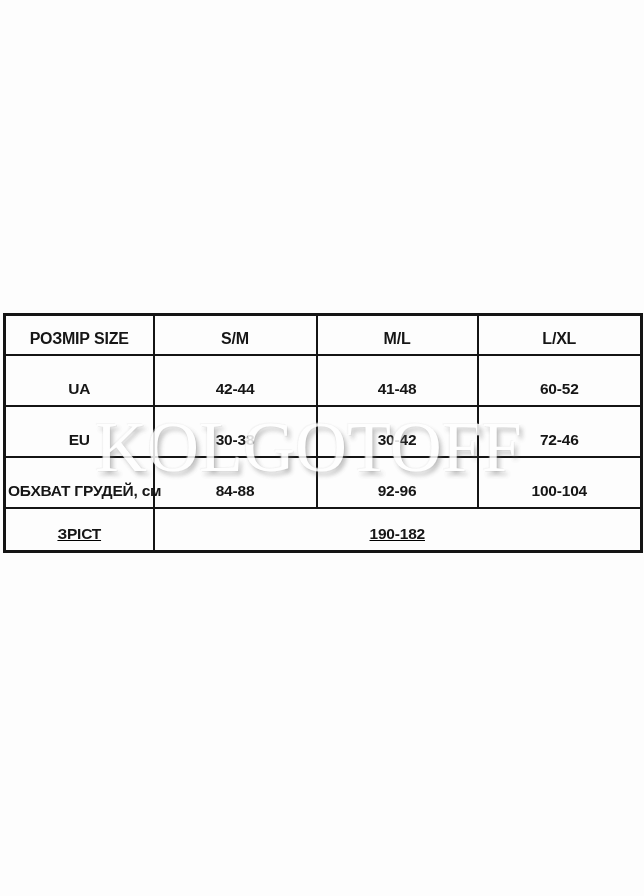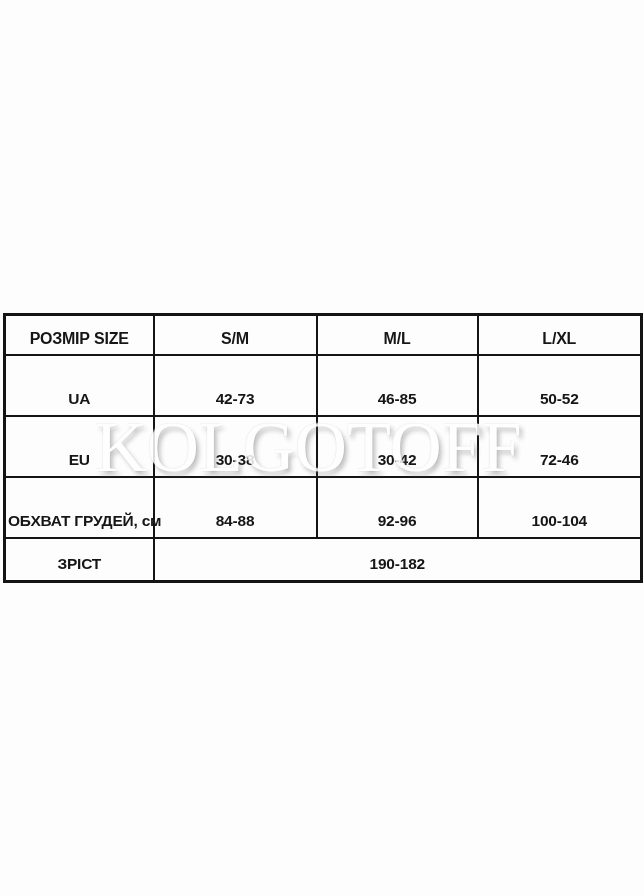--- a/index.html
+++ b/index.html
@@ -37,22 +37,22 @@
     font-weight: 700;
     font-size: 15.5px;
     letter-spacing: -0.2px;
     color: var(--text-color);
     white-space: nowrap;
     overflow: visible;
     margin-left: 41px;
   }
   tr.r-header { height: 40px; }
   tr.r-header td { padding-bottom: 6px; font-size: 16px; }
-  tr.r-body { height: 61px; }
-  tr.r-footer { height: 44px; }
+  tr.r-body { height: 51px; }
+  tr.r-footer { height: 44px; text-decoration: underline; }
 
   col.c1 { width: 149px; }
   col.c2 { width: 163px; }
   col.c3 { width: 161px; }
   col.c4 { width: 164px; }
 
   .watermark {
     position: absolute;
     left: 95px;
     top: 411px;
@@ -87,23 +87,23 @@
     <tbody>
       <tr class="r-header">
         <td>РОЗМІР SIZE</td>
         <td>S/M</td>
         <td>M/L</td>
         <td>L/XL</td>
       </tr>
 
       <tr class="r-body">
         <td>UA</td>
-        <td>42-73</td>
-        <td>46-85</td>
-        <td>50-52</td>
+        <td>42-44</td>
+        <td>41-48</td>
+        <td>60-52</td>
       </tr>
 
       <tr class="r-body">
         <td>EU</td>
         <td>30-38</td>
         <td>30-42</td>
         <td>72-46</td>
       </tr>
 
       <tr class="r-body">

